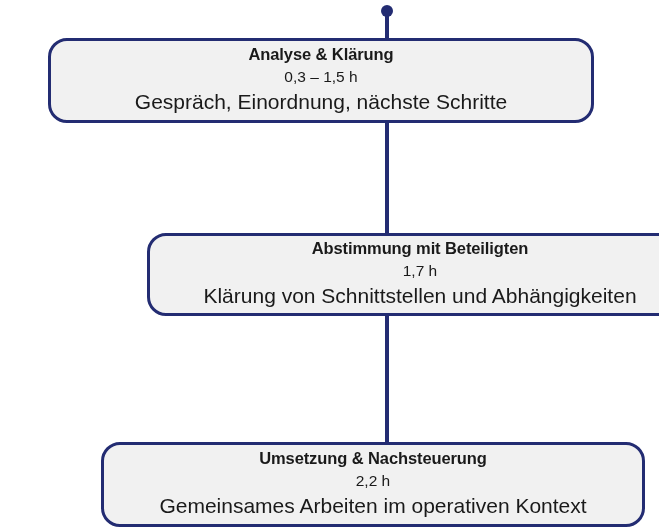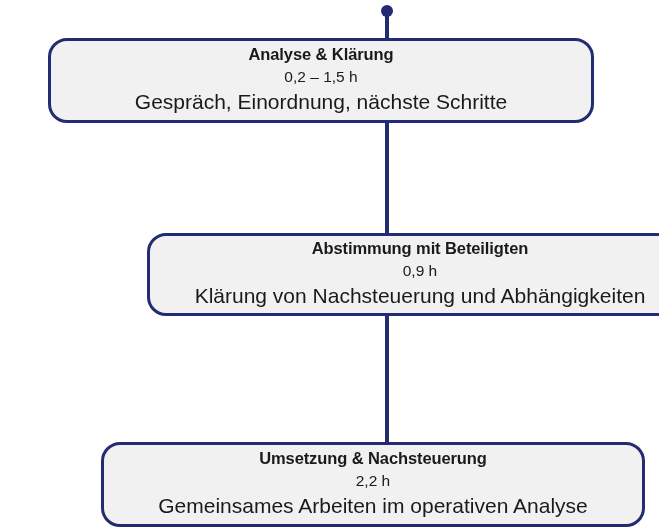--- a/index.html
+++ b/index.html
@@ -85,29 +85,29 @@
 <body>
 
 <div id="canvas">
 
   <div class="spine"></div>
   <div class="spine-dot top"></div>
   <div class="spine-dot bottom"></div>
 
   <div class="step-box" id="step-0">
     <div class="step-title">Analyse &amp; Klärung</div>
-    <div class="step-duration">0,2 – 1,5 h</div>
+    <div class="step-duration">0,3 – 1,5 h</div>
     <div class="step-desc">Gespräch, Einordnung, nächste Schritte</div>
   </div>
 
   <div class="step-box" id="step-1">
     <div class="step-title">Abstimmung mit Beteiligten</div>
-    <div class="step-duration">0,9 h</div>
-    <div class="step-desc">Klärung von Nachsteuerung und Abhängigkeiten</div>
+    <div class="step-duration">1,7 h</div>
+    <div class="step-desc">Klärung von Schnittstellen und Abhängigkeiten</div>
   </div>
 
   <div class="step-box" id="step-2">
     <div class="step-title">Umsetzung &amp; Nachsteuerung</div>
     <div class="step-duration">2,2 h</div>
-    <div class="step-desc">Gemeinsames Arbeiten im operativen Analyse</div>
+    <div class="step-desc">Gemeinsames Arbeiten im operativen Kontext</div>
   </div>
 
 </div>
 
 </body></html>

